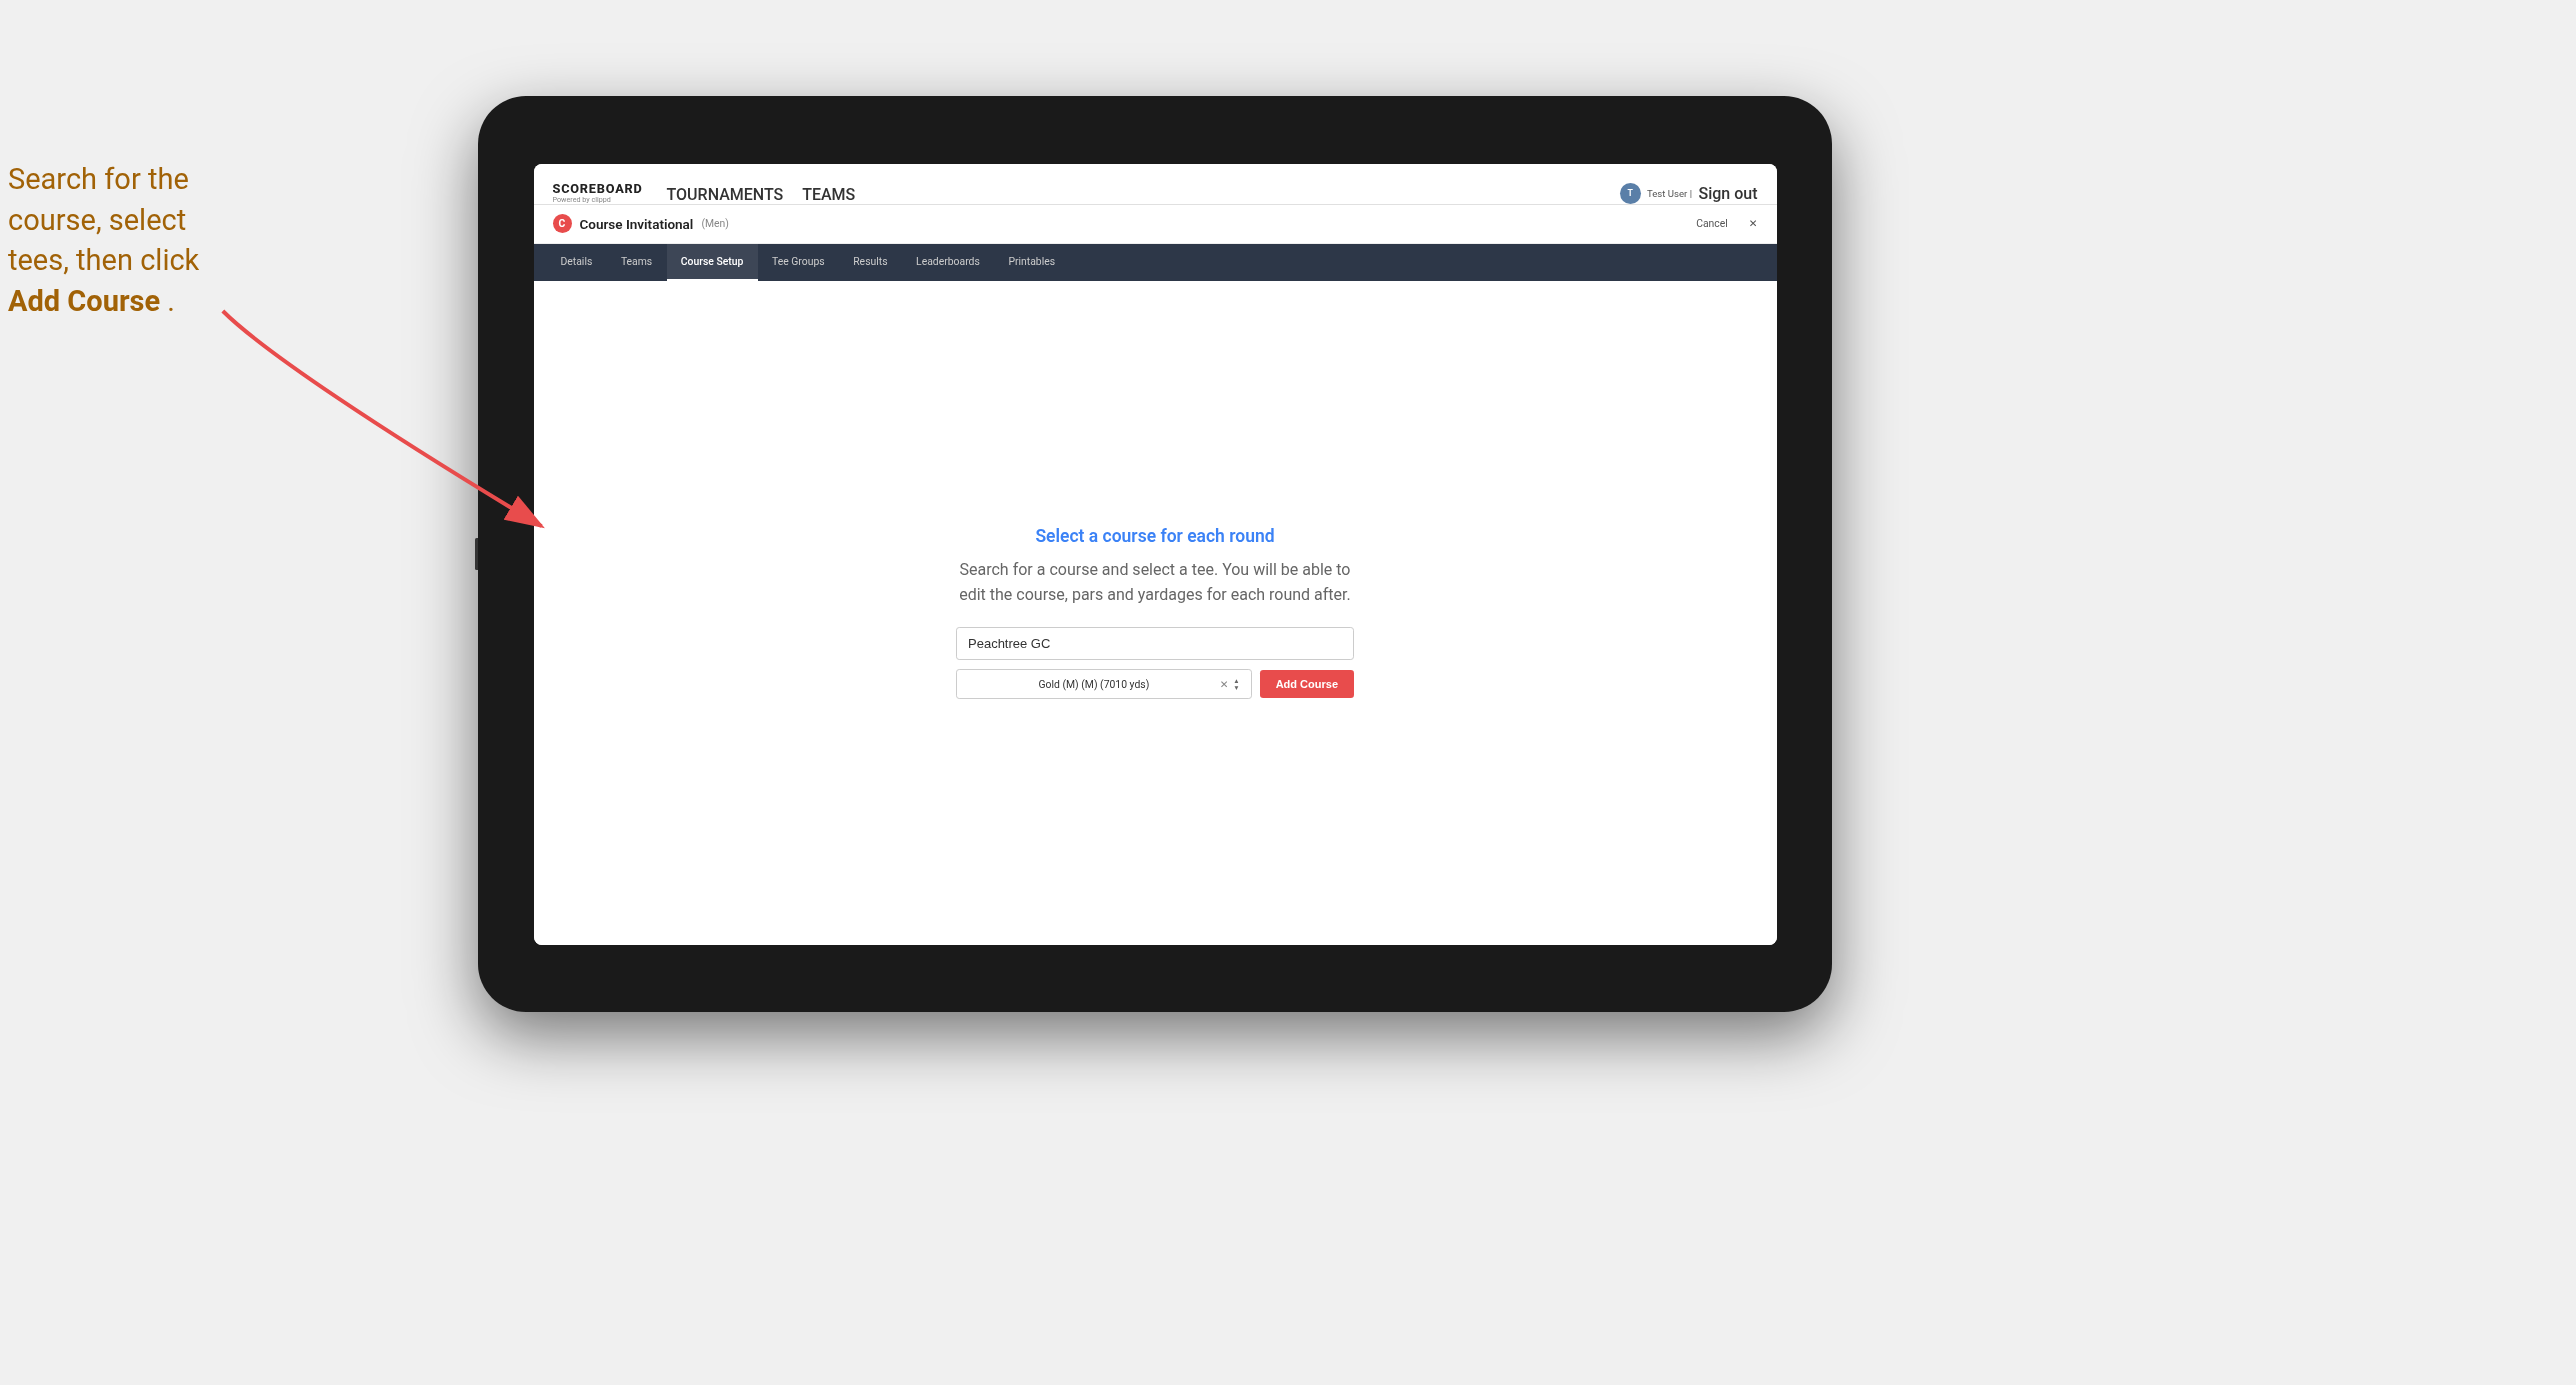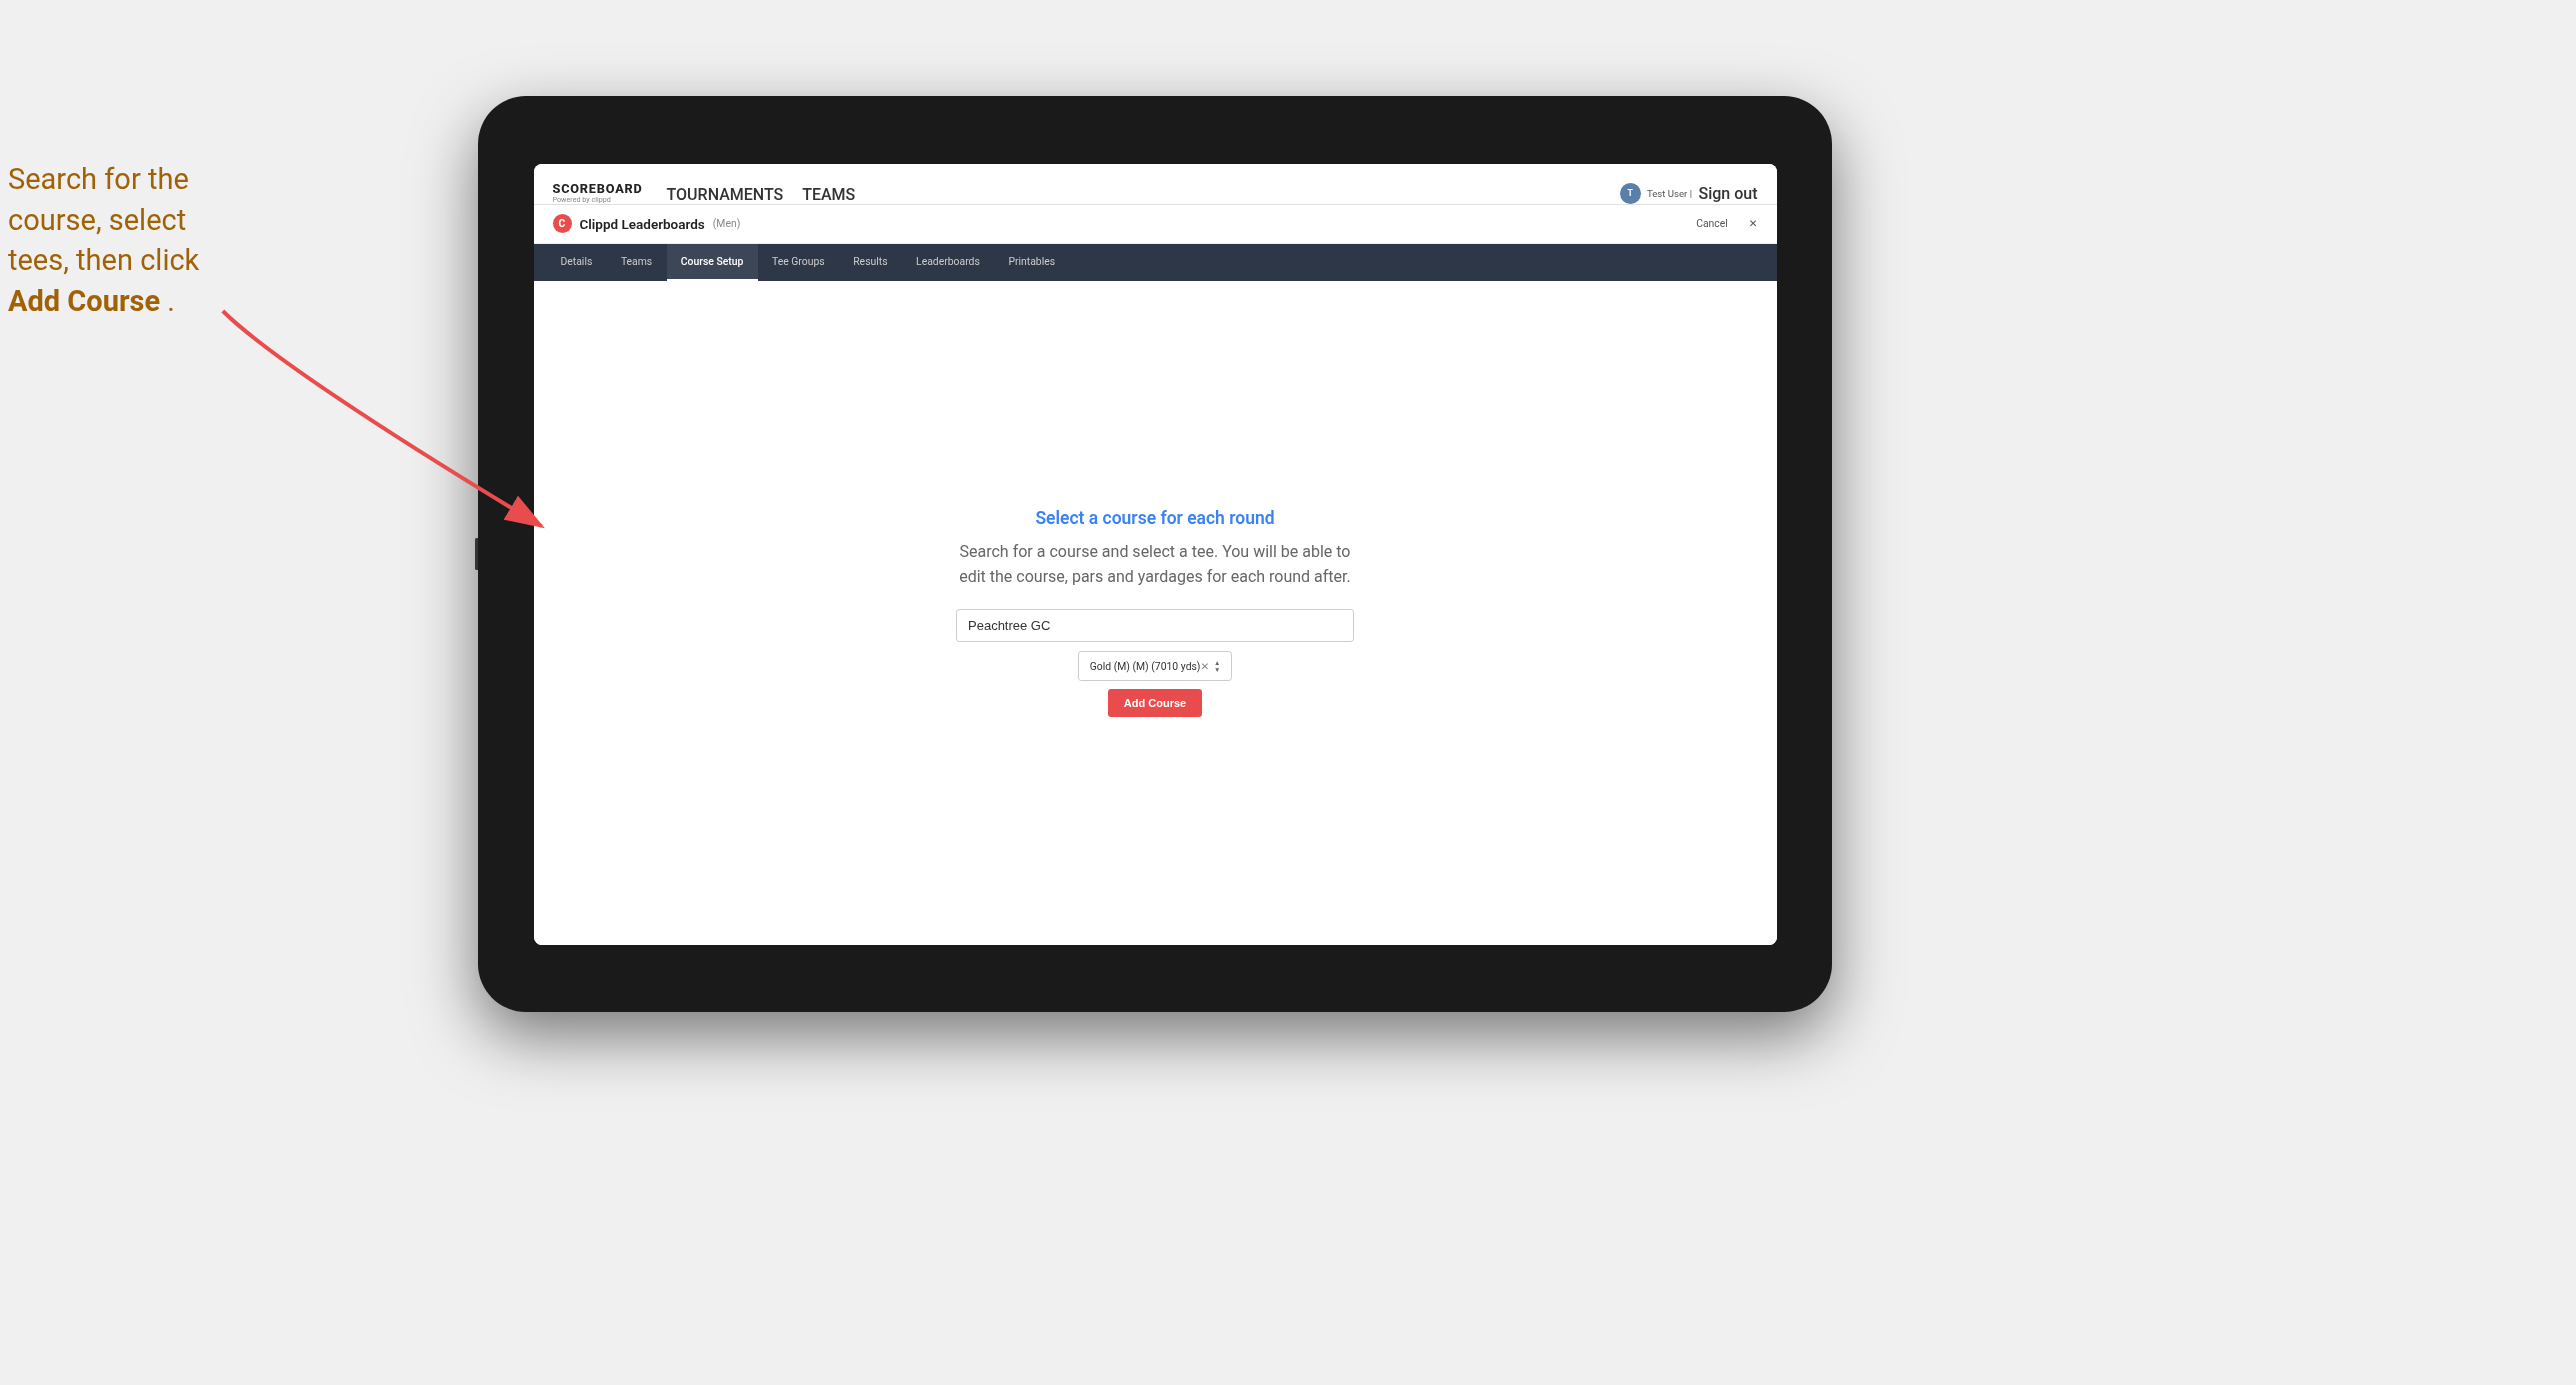--- a/index.html
+++ b/index.html
@@ -232,21 +232,20 @@
       color: #333;
       margin-bottom: 9.6px;
       outline: none;
     }
 
     .tee-selector-row {
       display: flex;
       align-items: center;
       gap: 8px;
       width: 100%;
-      flex-direction: column;
     }
 
     .tee-select-wrapper {
       flex: 1;
       position: relative;
       display: flex;
       align-items: center;
       border: 0.8px solid #ccc;
       border-radius: 3.2px;
       padding: 7.2px 11px;
@@ -356,21 +355,21 @@
         <span>Test User |</span>
         <a class="nav-link">Sign out</a>
       </div>
     </nav>
 
     <div class="tournament-header">
       <div class="tournament-title">
         <div class="tournament-icon">
           <span>C</span>
         </div>
-        <span>Clippd Leaderboards</span>
+        <span>Course Invitational</span>
         <span class="tournament-subtitle">(Men)</span>
       </div>
       <div class="cancel-btn">
         <span>Cancel</span>
         <span>✕</span>
       </div>
     </div>
 
     <div class="tab-bar">
       <div class="tab">

